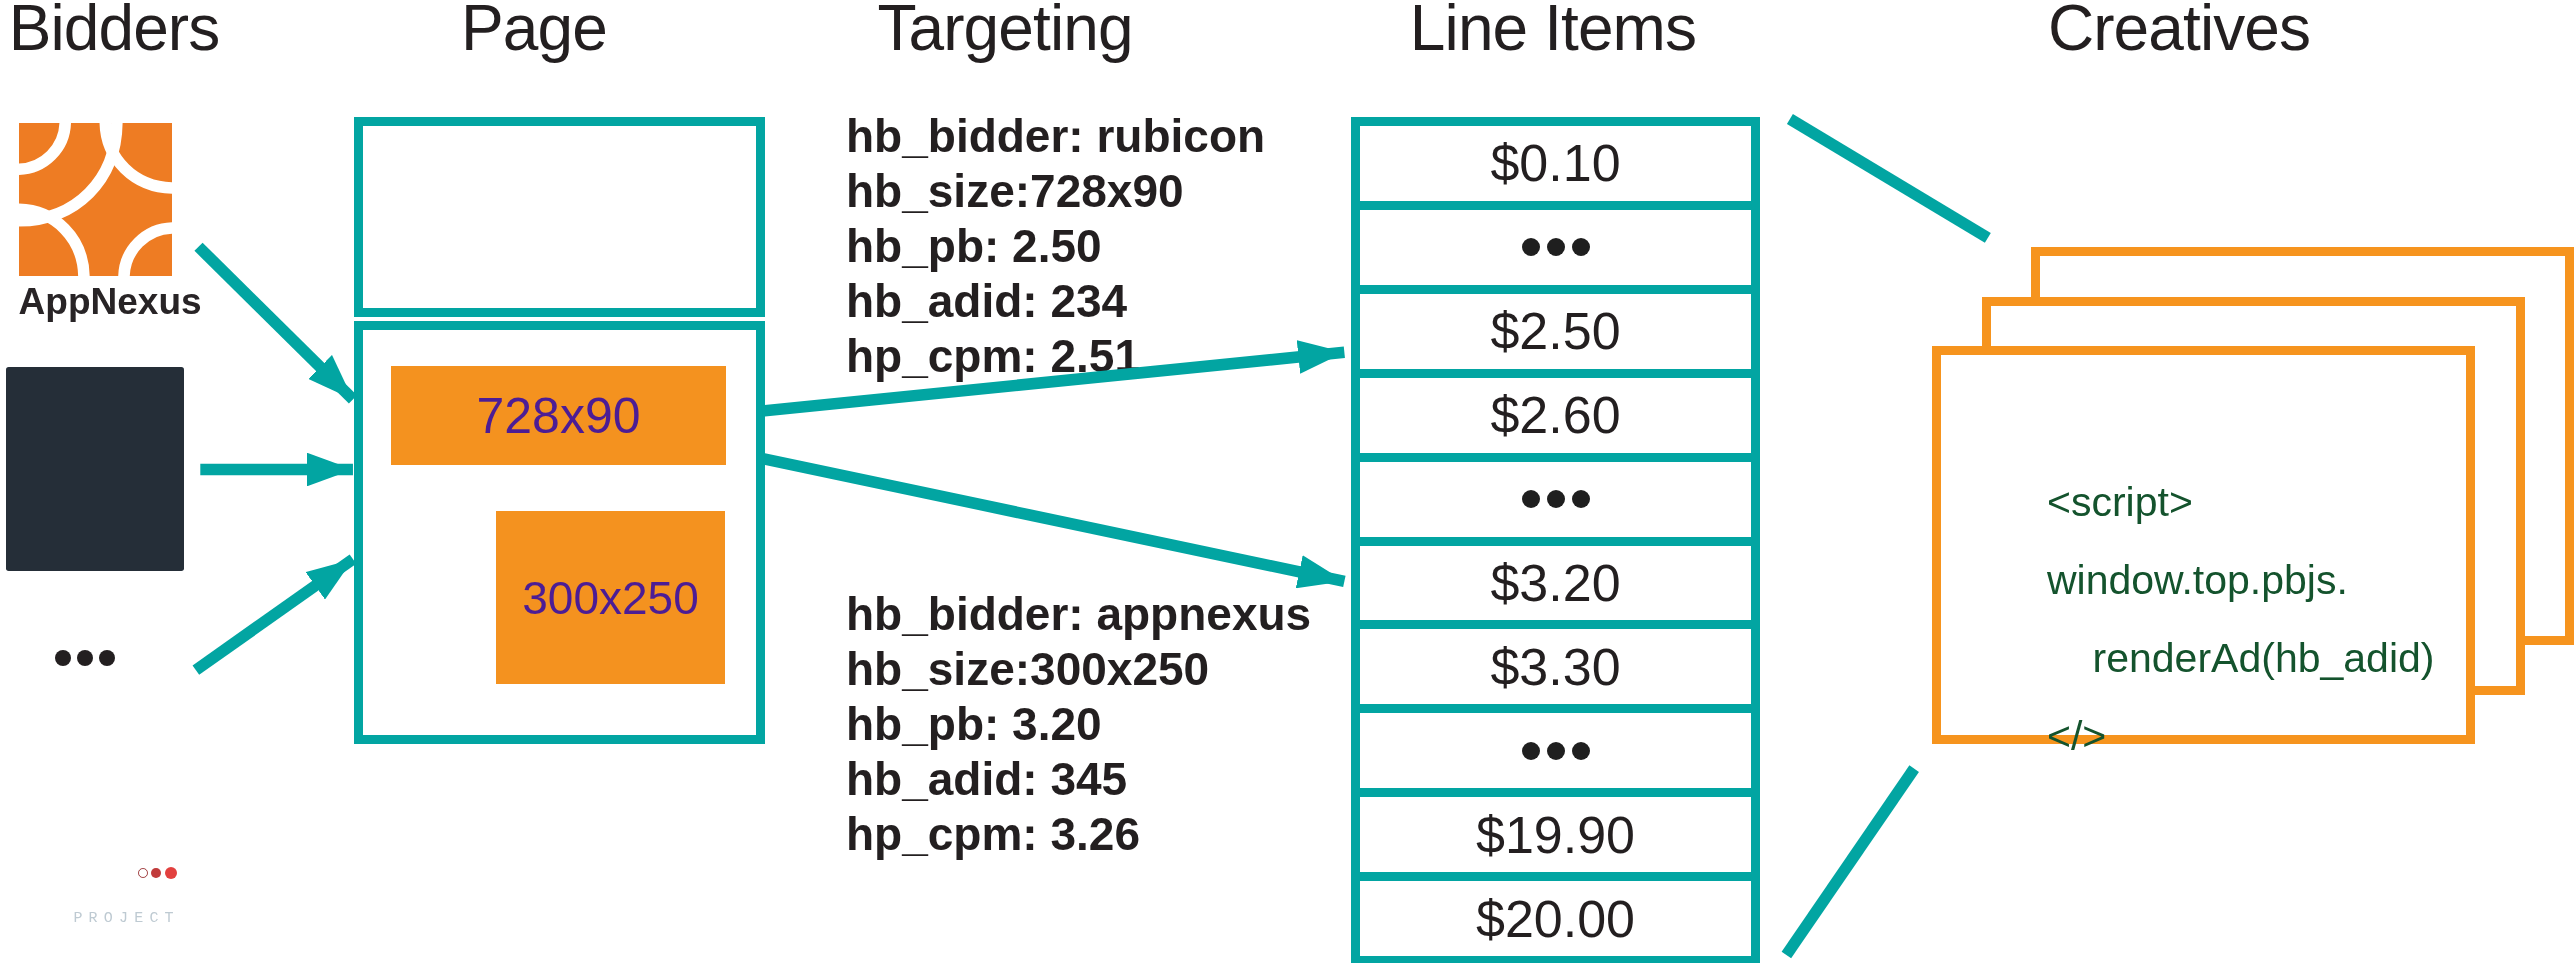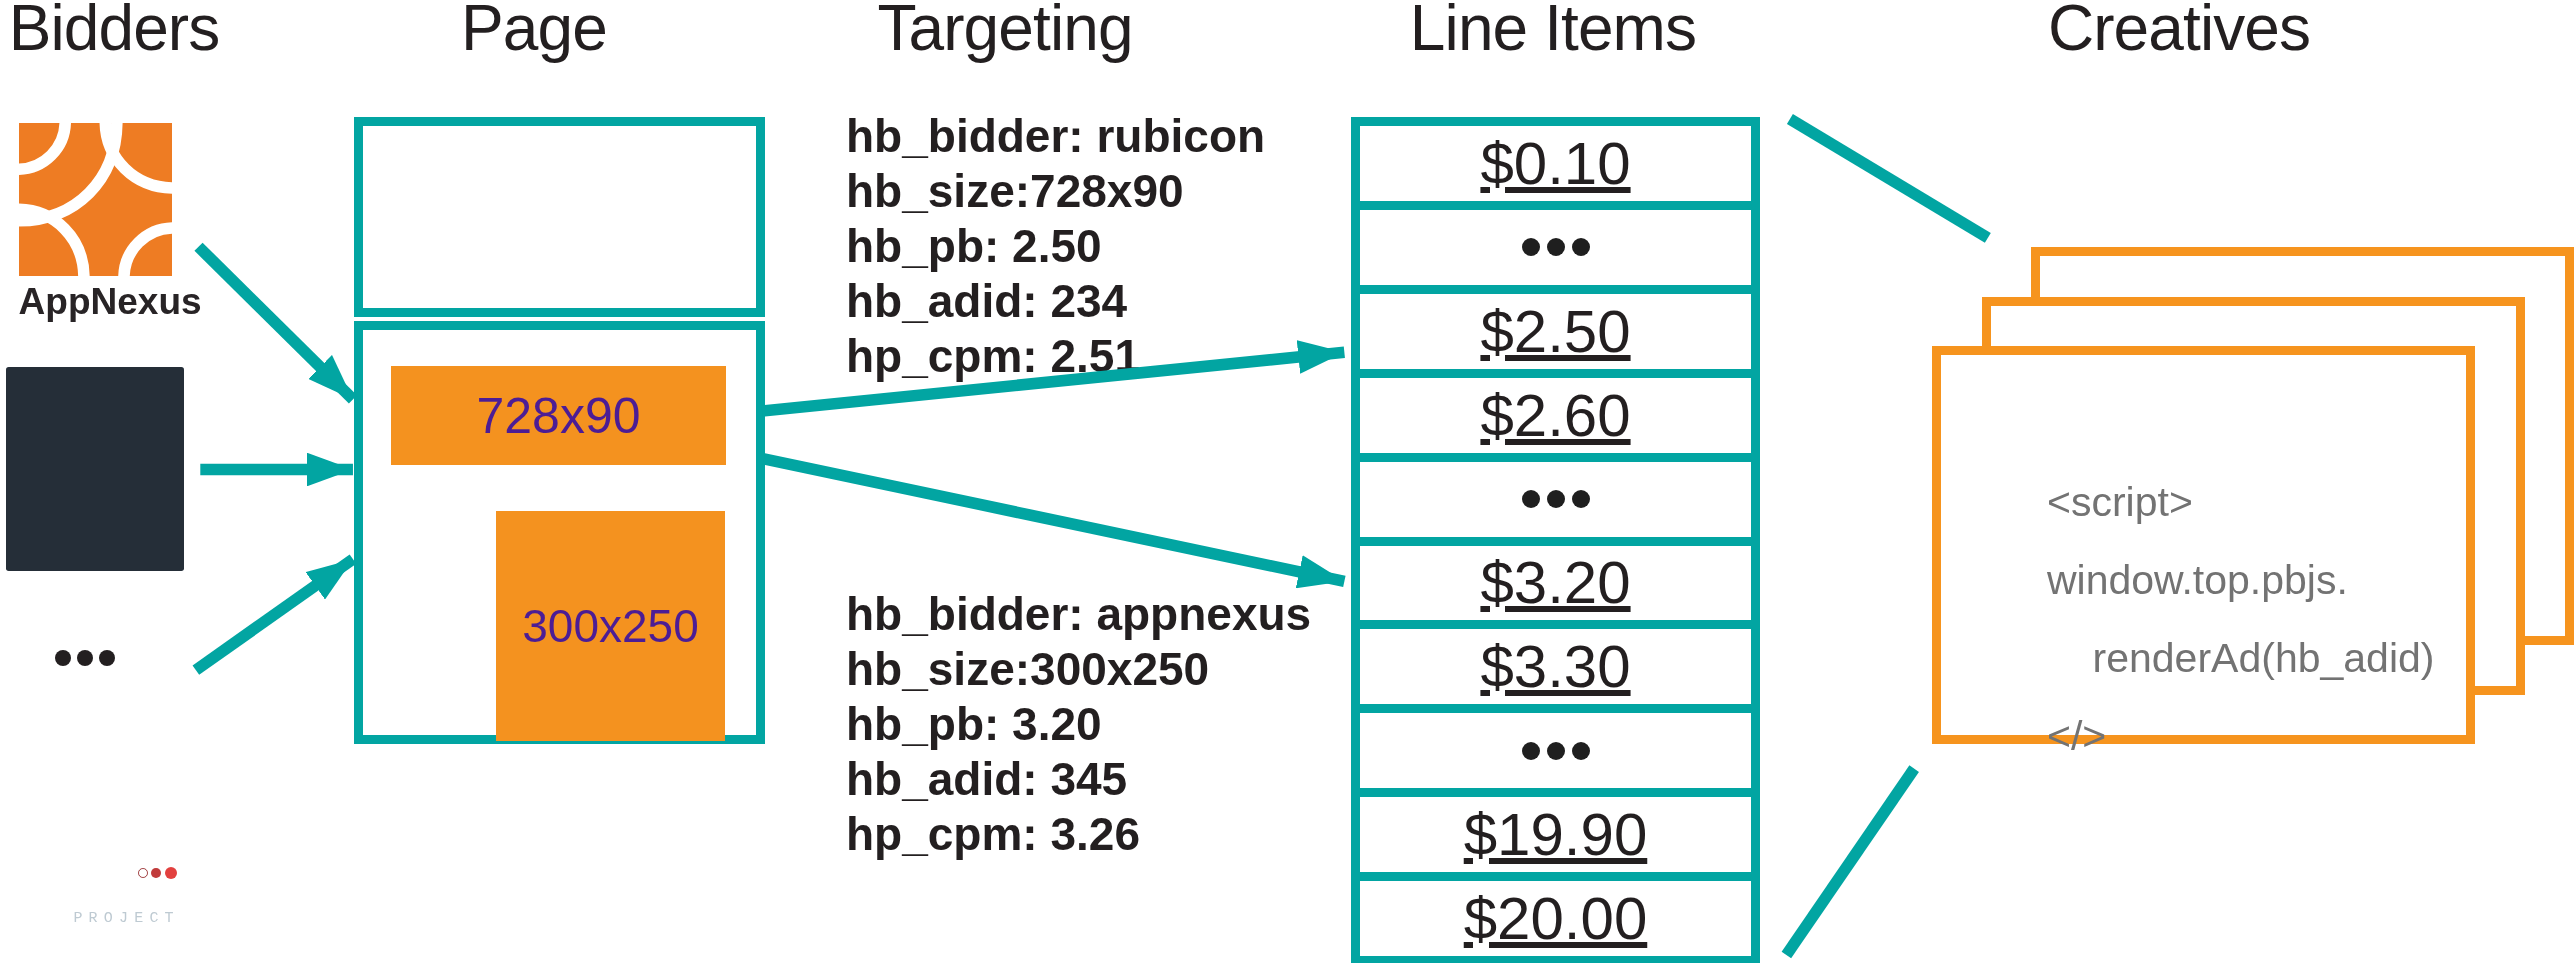--- a/index.html
+++ b/index.html
@@ -41,45 +41,45 @@
   .bidder-more{position:absolute;left:55px;top:650px;display:flex;gap:6.2px;}
   .bidder-more span{width:16px;height:16px;border-radius:50%;background:var(--ink);}
 
   
   .page-box{position:absolute;background:#fff;border:9.8px solid var(--teal);}
   .page-top{left:354px;top:117px;width:411px;height:200px;}
   .page-bottom{left:354px;top:321px;width:411px;height:423px;}
   .ad-slot{position:absolute;background:var(--orange);display:flex;align-items:center;
     justify-content:center;color:#4c1d95;}
   .slot-728{left:391px;top:366px;width:335px;height:99px;font-size:50px;}
-  .slot-300{left:496px;top:511px;width:229px;height:230px;font-size:46px;}
+  .slot-300{left:496px;top:511px;width:229px;height:173px;font-size:46px;}
 
   
   .kv-block{position:absolute;left:846px;font-size:46px;font-weight:700;line-height:55px;
     color:var(--ink);white-space:nowrap;}
   .kv-rubicon{top:109px;}
   .kv-appnexus{top:587px;}
 
   
   .li-table{position:absolute;left:1351px;top:117px;width:409px;height:848px;
     border:9px solid var(--teal);background:#fff;display:flex;flex-direction:column;}
   .li-row{flex:1;display:flex;align-items:center;justify-content:center;
-    font-size:60px;color:var(--ink);text-decoration:underline;}
+    font-size:52px;color:var(--ink);}
   .li-sep{height:9px;background:var(--teal);flex:none;}
   .li-dots{display:flex;gap:7px;}
   .li-dots span{width:18px;height:18px;border-radius:50%;background:#1f1f1f;}
 
   
   .creative-card{position:absolute;width:543px;height:398px;background:#fff;
     border:9px solid var(--card-orange);}
   .card-back{left:2031px;top:247px;}
   .card-middle{left:1982px;top:297px;}
   .card-front{left:1932px;top:346px;}
   .script-block{position:absolute;left:106px;top:108px;font-size:41px;line-height:78px;
-    color:#737373;white-space:pre;}
+    color:#14532d;white-space:pre;}
 
   
   .overlay{position:absolute;left:0;top:0;width:2576px;height:963px;pointer-events:none;}
   .overlay line{stroke:var(--teal);stroke-width:13px;}
   #ah path{fill:var(--teal);}
 </style>
 </head>
 <body>
 
 <div class="canvas">

